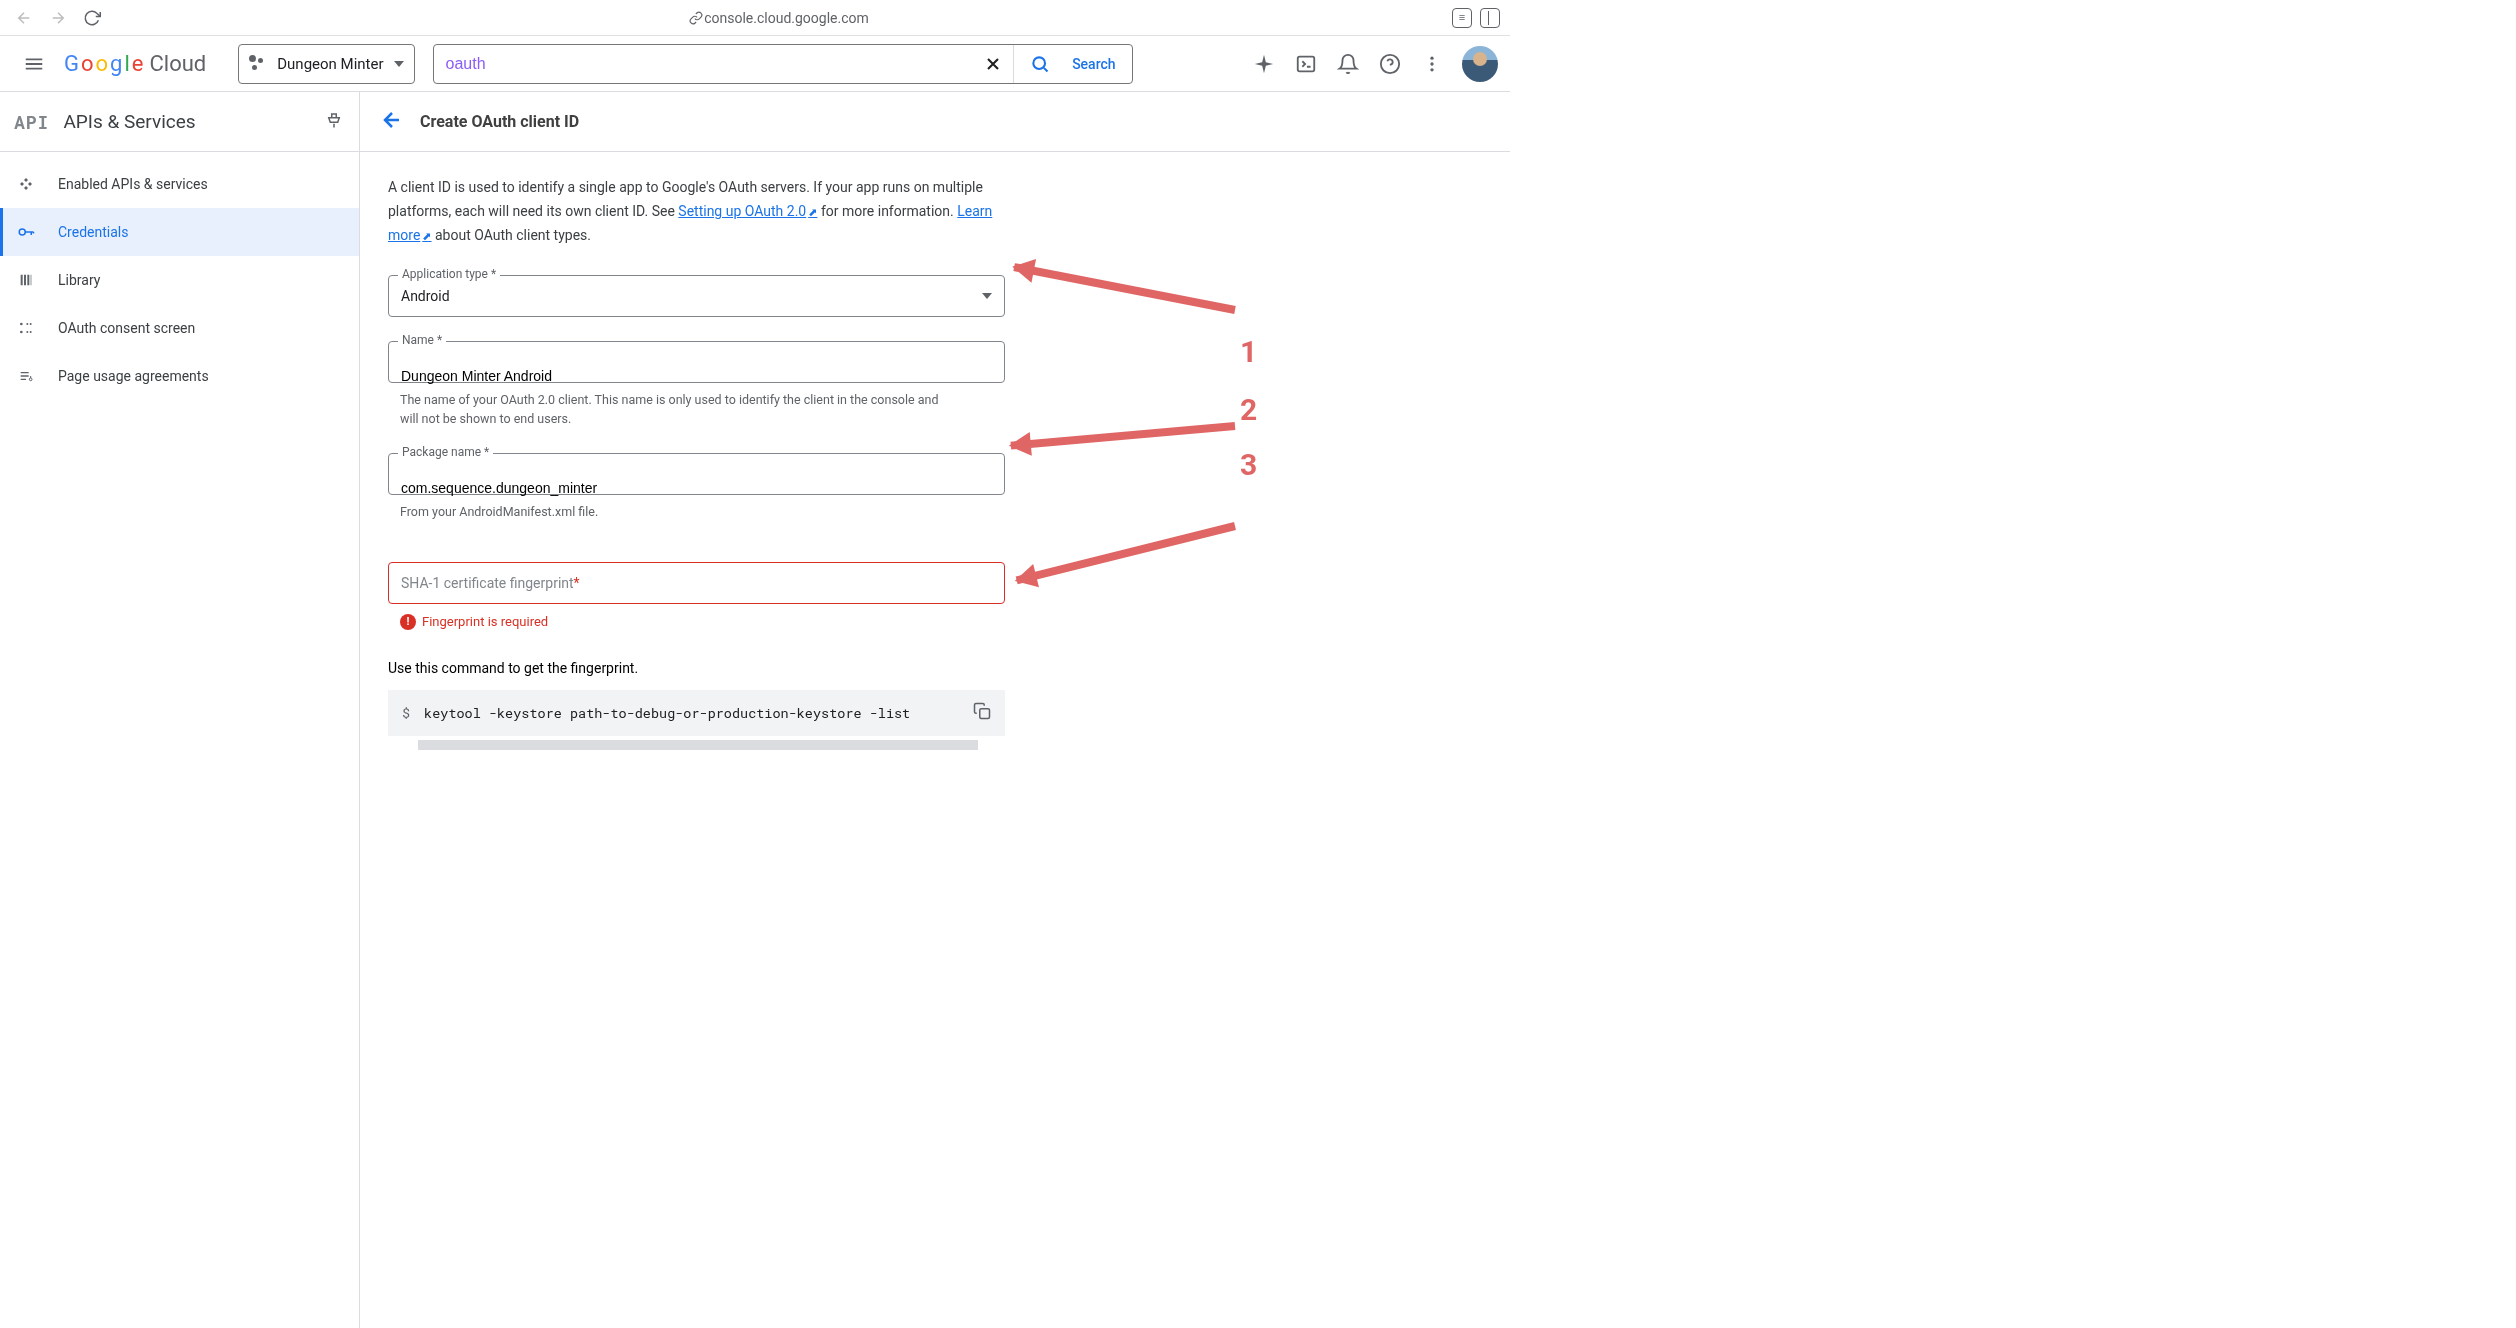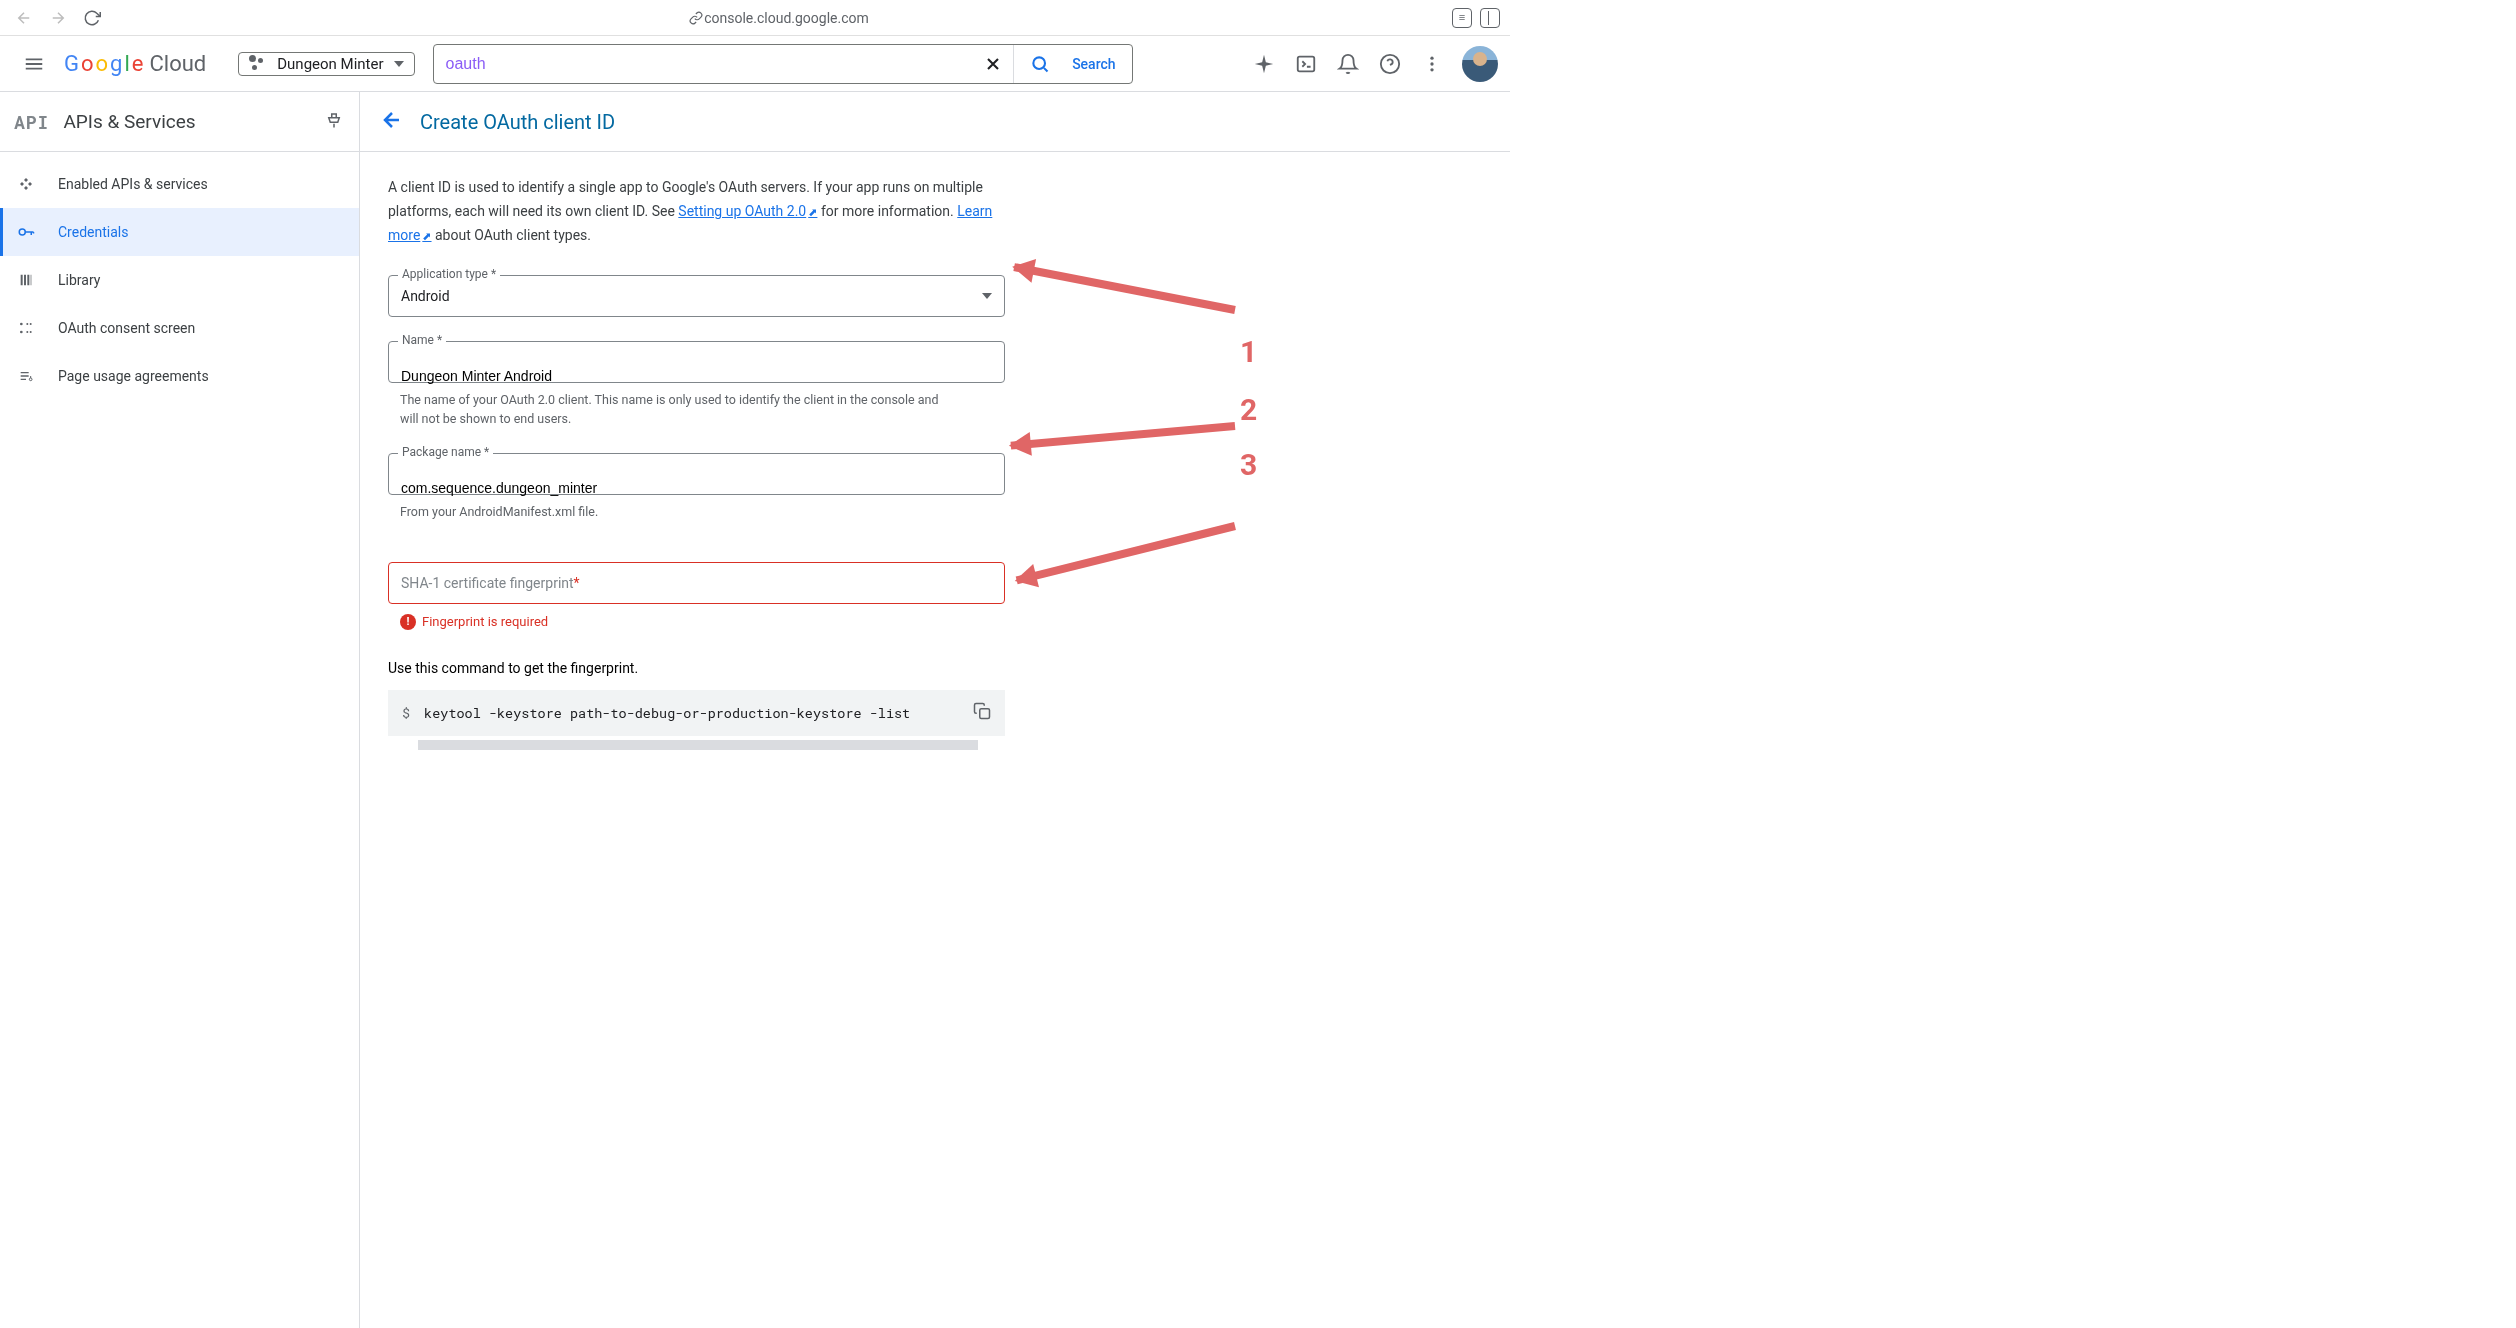--- a/index.html
+++ b/index.html
@@ -61,21 +61,21 @@
   .logo {
     display: flex; align-items: center; gap: 2px;
     font-size: 22px; font-weight: 400;
     margin-right: 24px;
   }
   .g-blue{color:#4285F4}.g-red{color:#EA4335}.g-yel{color:#FBBC05}.g-grn{color:#34A853}
   .logo .cloud { color:#5f6368; margin-left:4px; font-weight:400; }
   .project-picker {
     border: 1px solid #747775;
     border-radius: 4px;
-    height: 24px;
+    height: 40px;
     display: flex;
     align-items: center;
     padding: 0 10px;
     gap: 10px;
     font-size: 15px;
   }
   .dots-icon {
     display:inline-block; position:relative; width:18px; height:18px;
   }
   .dots-icon::before, .dots-icon::after, .dots-icon span {
@@ -189,21 +189,21 @@
   .main { flex:1; position:relative; }
   .main-header {
     height:60px;
     display:flex;
     align-items:center;
     padding:0 20px;
     gap:16px;
     border-bottom:1px solid #dadce0;
   }
   .back-arrow { color:#1a73e8; }
-  .main-title { font-size:20px; color:#0369a1; }
+  .main-title { font-size:16px; color:#404040;font-weight:bold; }
   .content {
     padding: 24px 28px;
     max-width: 980px;
   }
   .intro { line-height:1.7; color:#3c4043; max-width:620px; margin-bottom:28px; }
   .intro a { color:#1a73e8; text-decoration:underline; }
   .ext-icon { font-size:11px; color:#1a73e8; margin-left:2px; }
   
   .field-wrap { position:relative; max-width:617px; margin-bottom:24px; }
   .field-label {

